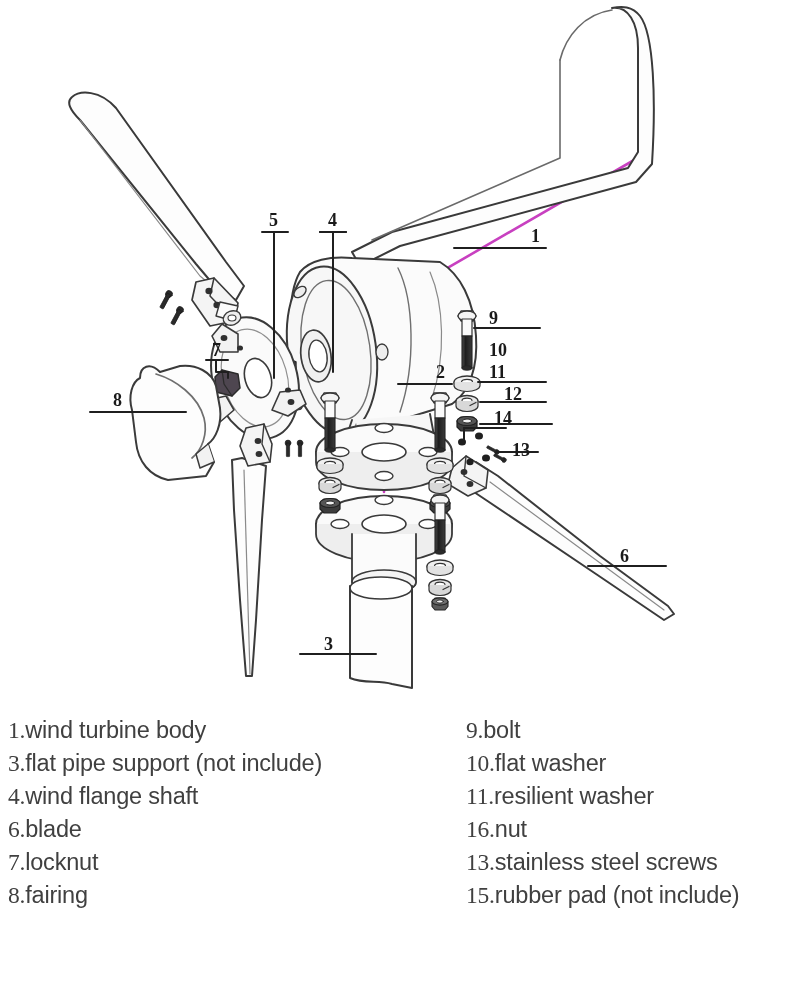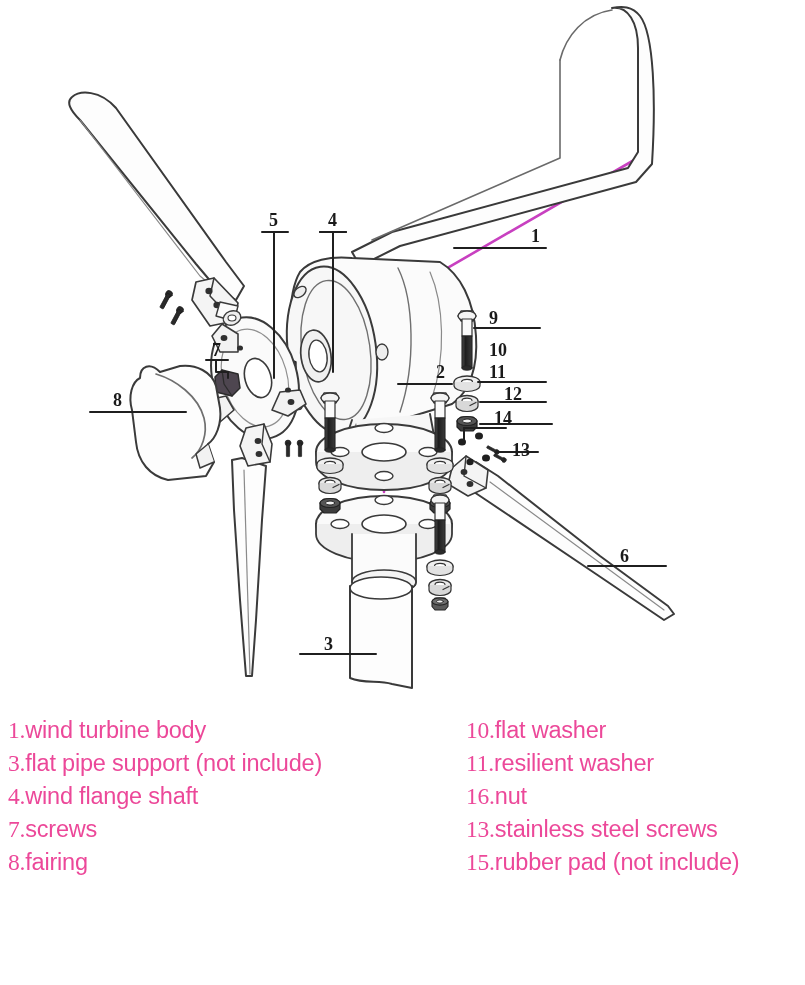--- a/index.html
+++ b/index.html
@@ -45,21 +45,21 @@
     position: absolute;
     top: 14px;
   }
   #legend-col-left { left: 8px; width: 450px; }
   #legend-col-right { left: 466px; width: 339px; }
   .legend-item {
     font-size: 23.5px;
     line-height: 33px;
     letter-spacing: -0.2px;
     white-space: nowrap;
-    color: #ec4899;
+    color: #404040;
     font-weight: 400;
   }
   .cl-num { font-family: "Liberation Serif", "DejaVu Serif", serif; }
 </style>
 </head>
 <body>
 
 <div id="page">
 
   <div id="diagram-area">
@@ -423,28 +423,34 @@
       <div class="legend-item">
         <span class="cl-num">1.</span><span>wind turbine body</span>
       </div>
       <div class="legend-item">
         <span class="cl-num">3.</span><span>flat pipe support (not include)</span>
       </div>
       <div class="legend-item">
         <span class="cl-num">4.</span><span>wind flange shaft</span>
       </div>
       <div class="legend-item">
-        <span class="cl-num">7.</span><span>screws</span>
+        <span class="cl-num">6.</span><span>blade</span>
+      </div>
+      <div class="legend-item">
+        <span class="cl-num">7.</span><span>locknut</span>
       </div>
       <div class="legend-item">
         <span class="cl-num">8.</span><span>fairing</span>
       </div>
     </div>
 
     <div class="legend-col" id="legend-col-right">
+      <div class="legend-item">
+        <span class="cl-num">9.</span><span>bolt</span>
+      </div>
       <div class="legend-item">
         <span class="cl-num">10.</span><span>flat washer</span>
       </div>
       <div class="legend-item">
         <span class="cl-num">11.</span><span>resilient washer</span>
       </div>
       <div class="legend-item">
         <span class="cl-num">16.</span><span>nut</span>
       </div>
       <div class="legend-item">

